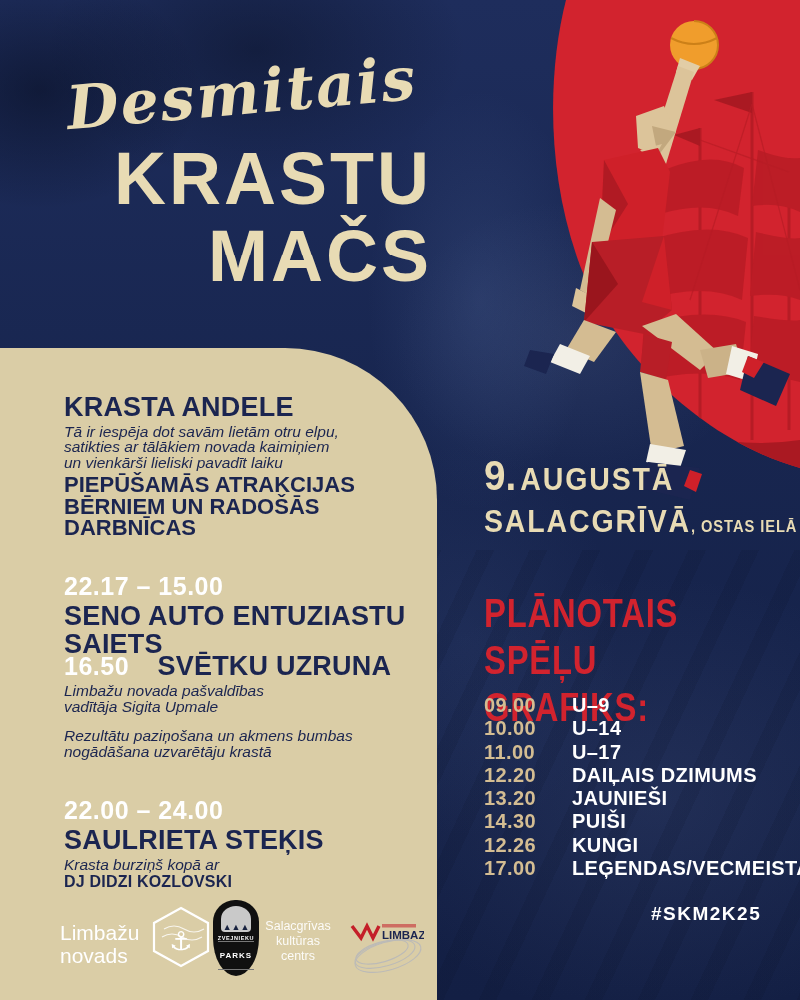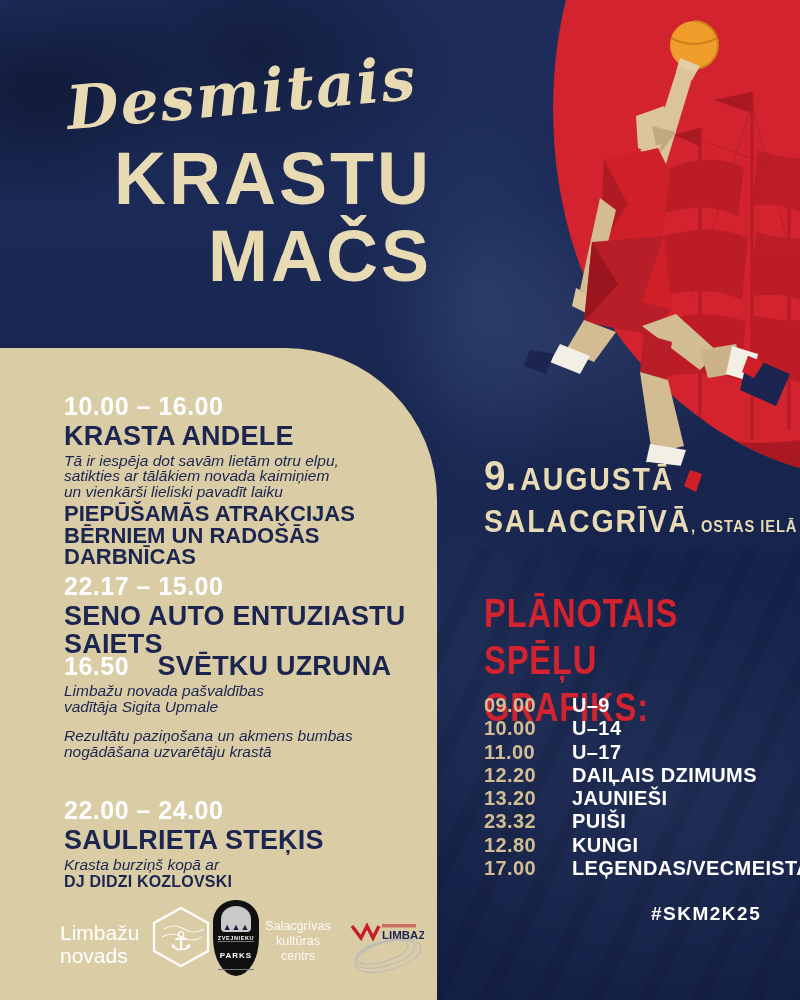--- a/index.html
+++ b/index.html
@@ -133,21 +133,20 @@
 
   <div class="script-title">Desmitais</div>
   <div class="main-title">
     <div class="t1">KRASTU</div>
     <div class="t2">MAČS</div>
   </div>
 
   <div class="panel"></div>
 
   <div class="event" style="top:392px">
-    <div class="ev-time">10.00 – 16.00</div>
     <h3 class="ev-title pre">KRASTA ANDELE</h3>
     <p class="ev-note pre">Tā ir iespēja dot savām lietām otru elpu,
 satikties ar tālākiem novada kaimiņiem
 un vienkārši lieliski pavadīt laiku</p>
     <h4 class="ev-extra pre">PIEPŪŠAMĀS ATRAKCIJAS
 BĒRNIEM UN RADOŠĀS
 DARBNĪCAS</h4>
   </div>
 
   <div class="event" style="top:572px">
@@ -204,25 +203,25 @@
       </div>
     <div class="game-row">
         <span class="game-time">12.20</span>
         <span class="game-label">DAIĻAIS DZIMUMS</span>
       </div>
     <div class="game-row">
         <span class="game-time">13.20</span>
         <span class="game-label">JAUNIEŠI</span>
       </div>
     <div class="game-row">
-        <span class="game-time">23.32</span>
+        <span class="game-time">14.30</span>
         <span class="game-label">PUIŠI</span>
       </div>
     <div class="game-row">
-        <span class="game-time">12.80</span>
+        <span class="game-time">12.26</span>
         <span class="game-label">KUNGI</span>
       </div>
     <div class="game-row">
         <span class="game-time">17.00</span>
         <span class="game-label">LEĢENDAS/VECMEISTARI</span>
       </div>
   </div>
 
   <div class="hashtag">#SKM2K25</div>
 

